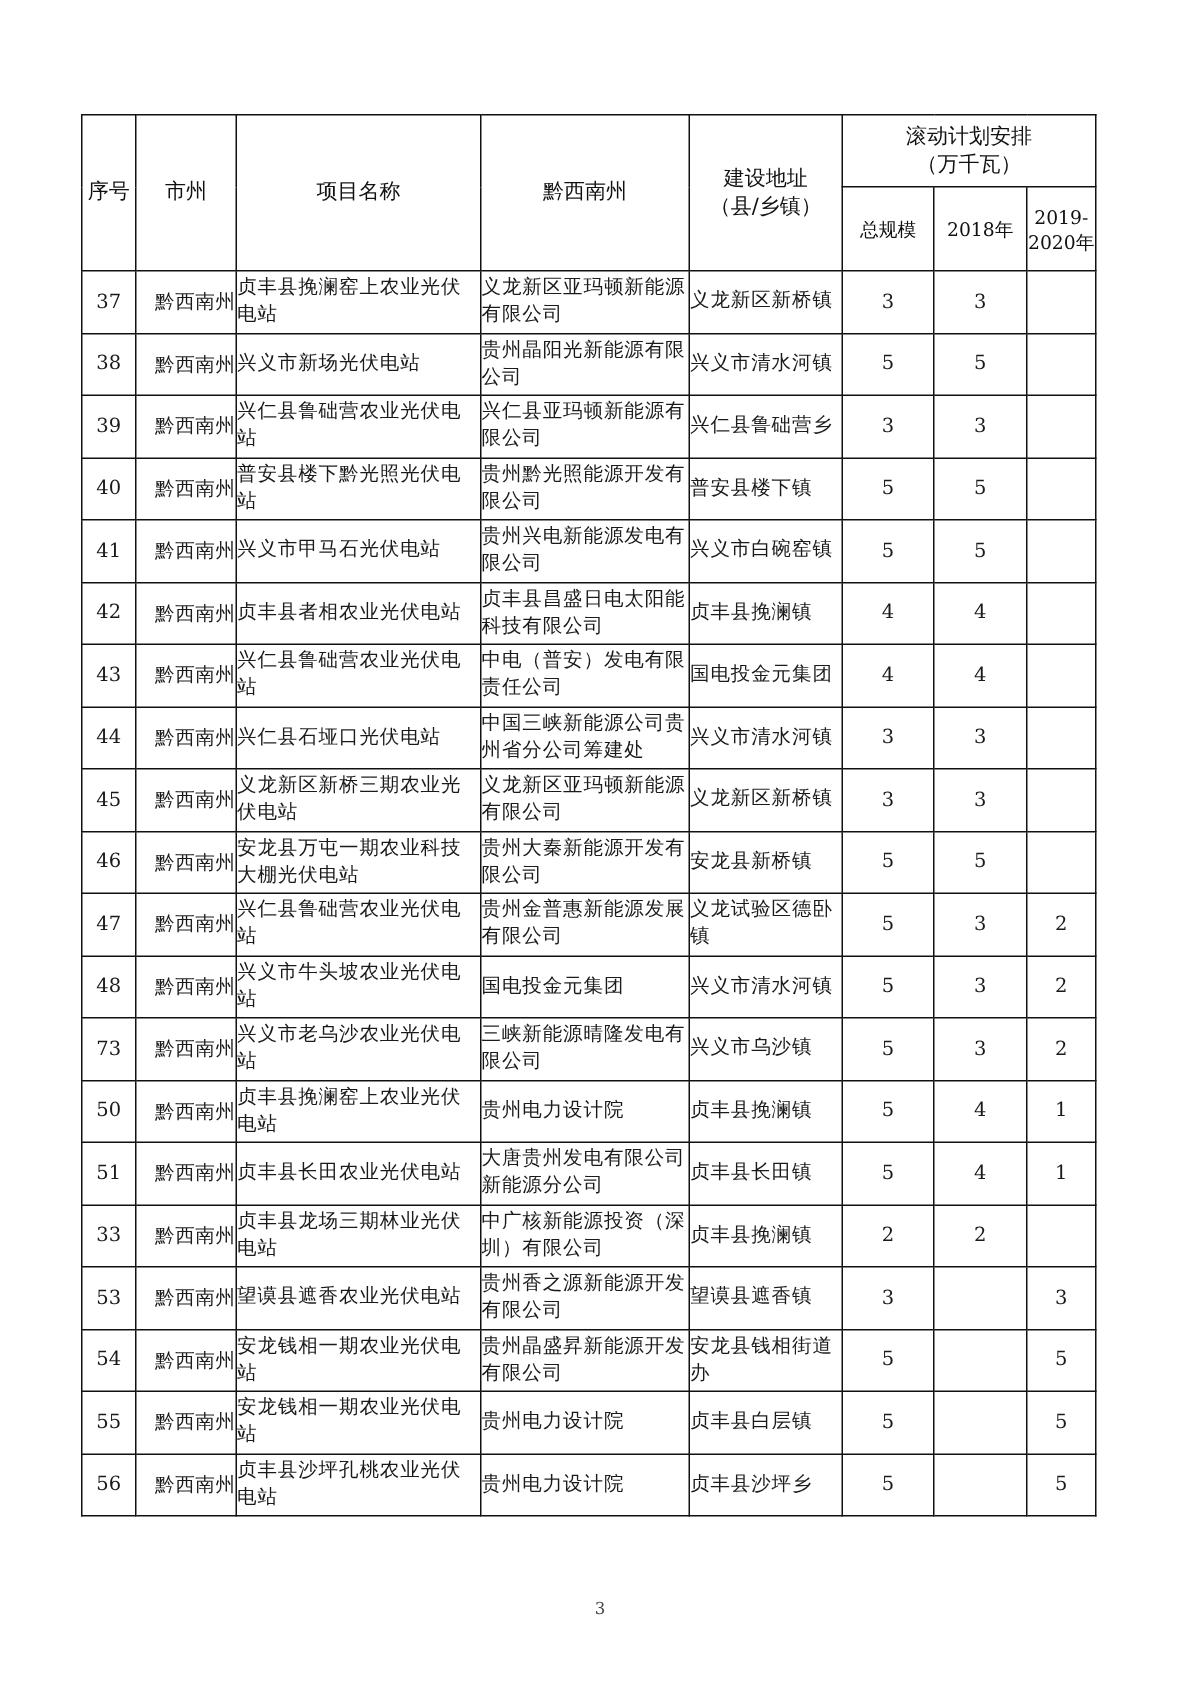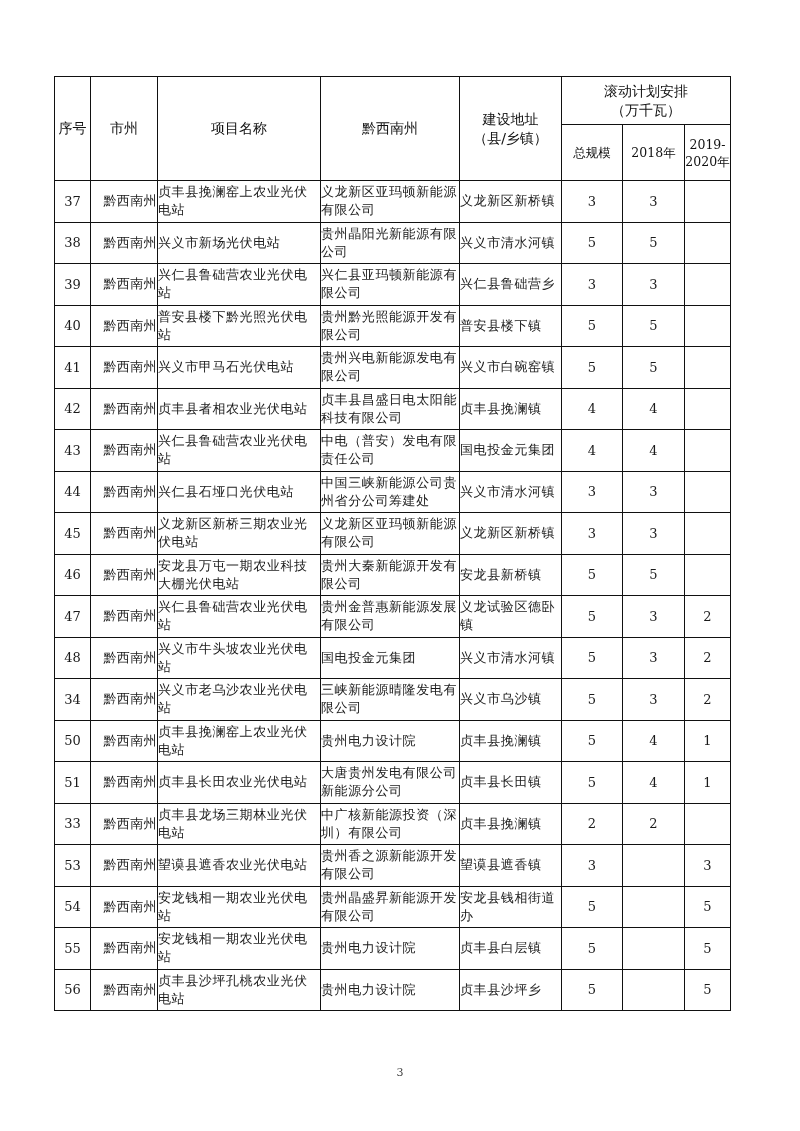--- a/index.html
+++ b/index.html
@@ -237,21 +237,21 @@
           <td class="num">48</td>
           <td class="city">黔西南州</td>
           <td class="text">兴义市牛头坡农业光伏电站</td>
           <td class="text">国电投金元集团</td>
           <td class="text">兴义市清水河镇</td>
           <td class="num">5</td>
           <td class="num">3</td>
           <td class="num">2</td>
         </tr>
         <tr class="data">
-          <td class="num">34</td>
+          <td class="num">73</td>
           <td class="city">黔西南州</td>
           <td class="text">兴义市老乌沙农业光伏电站</td>
           <td class="text">三峡新能源晴隆发电有限公司</td>
           <td class="text">兴义市乌沙镇</td>
           <td class="num">5</td>
           <td class="num">3</td>
           <td class="num">2</td>
         </tr>
         <tr class="data">
           <td class="num">50</td>

